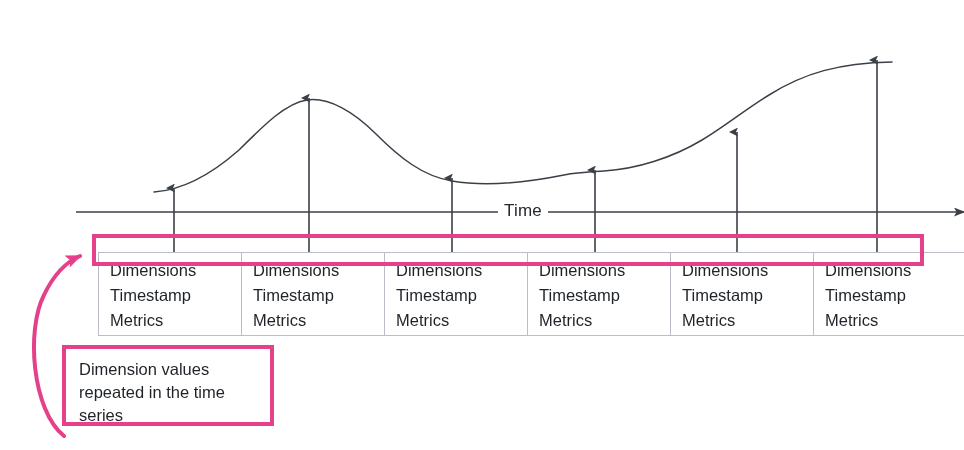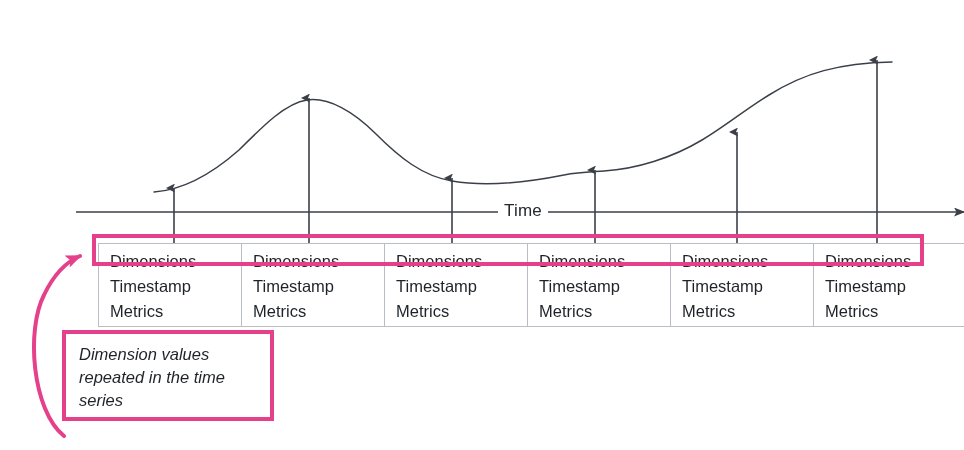--- a/index.html
+++ b/index.html
@@ -33,21 +33,21 @@
     top: 200px;
     font-size: 17px;
     color: #24292e;
     letter-spacing: 0.2px;
     background: #ffffff;
     padding: 0 6px;
     line-height: 22px;
   }
   .record-box {
     position: absolute;
-    top: 243px;
+    top: 252px;
     width: 156px;
     height: 84px;
     border: 1px solid #b9bec6;
     background: #ffffff;
     box-sizing: border-box;
   }
   .record-box .field {
     display: block;
     font-size: 16.5px;
     color: #1f2328;
@@ -64,27 +64,26 @@
     top: 234px;
     width: 832px;
     height: 32px;
     border: 4px solid #E5418A;
     box-sizing: border-box;
     background: transparent;
   }
   .callout-box {
     position: absolute;
     left: 38px;
-    top: 330px;
+    top: 345px;
     width: 212px;
-    height: 91px;
+    height: 81px;
     border: 4px solid #E5418A;
     background: #ffffff;
     box-sizing: border-box;
-    font-style: italic;
   }
   .callout-box .callout-text {
     display: block;
     font-size: 16.5px;
     color: #1f2328;
     line-height: 23px;
     padding: 9px 0 0 13px;
     white-space: pre-line;
   }
   .corner-mark {

